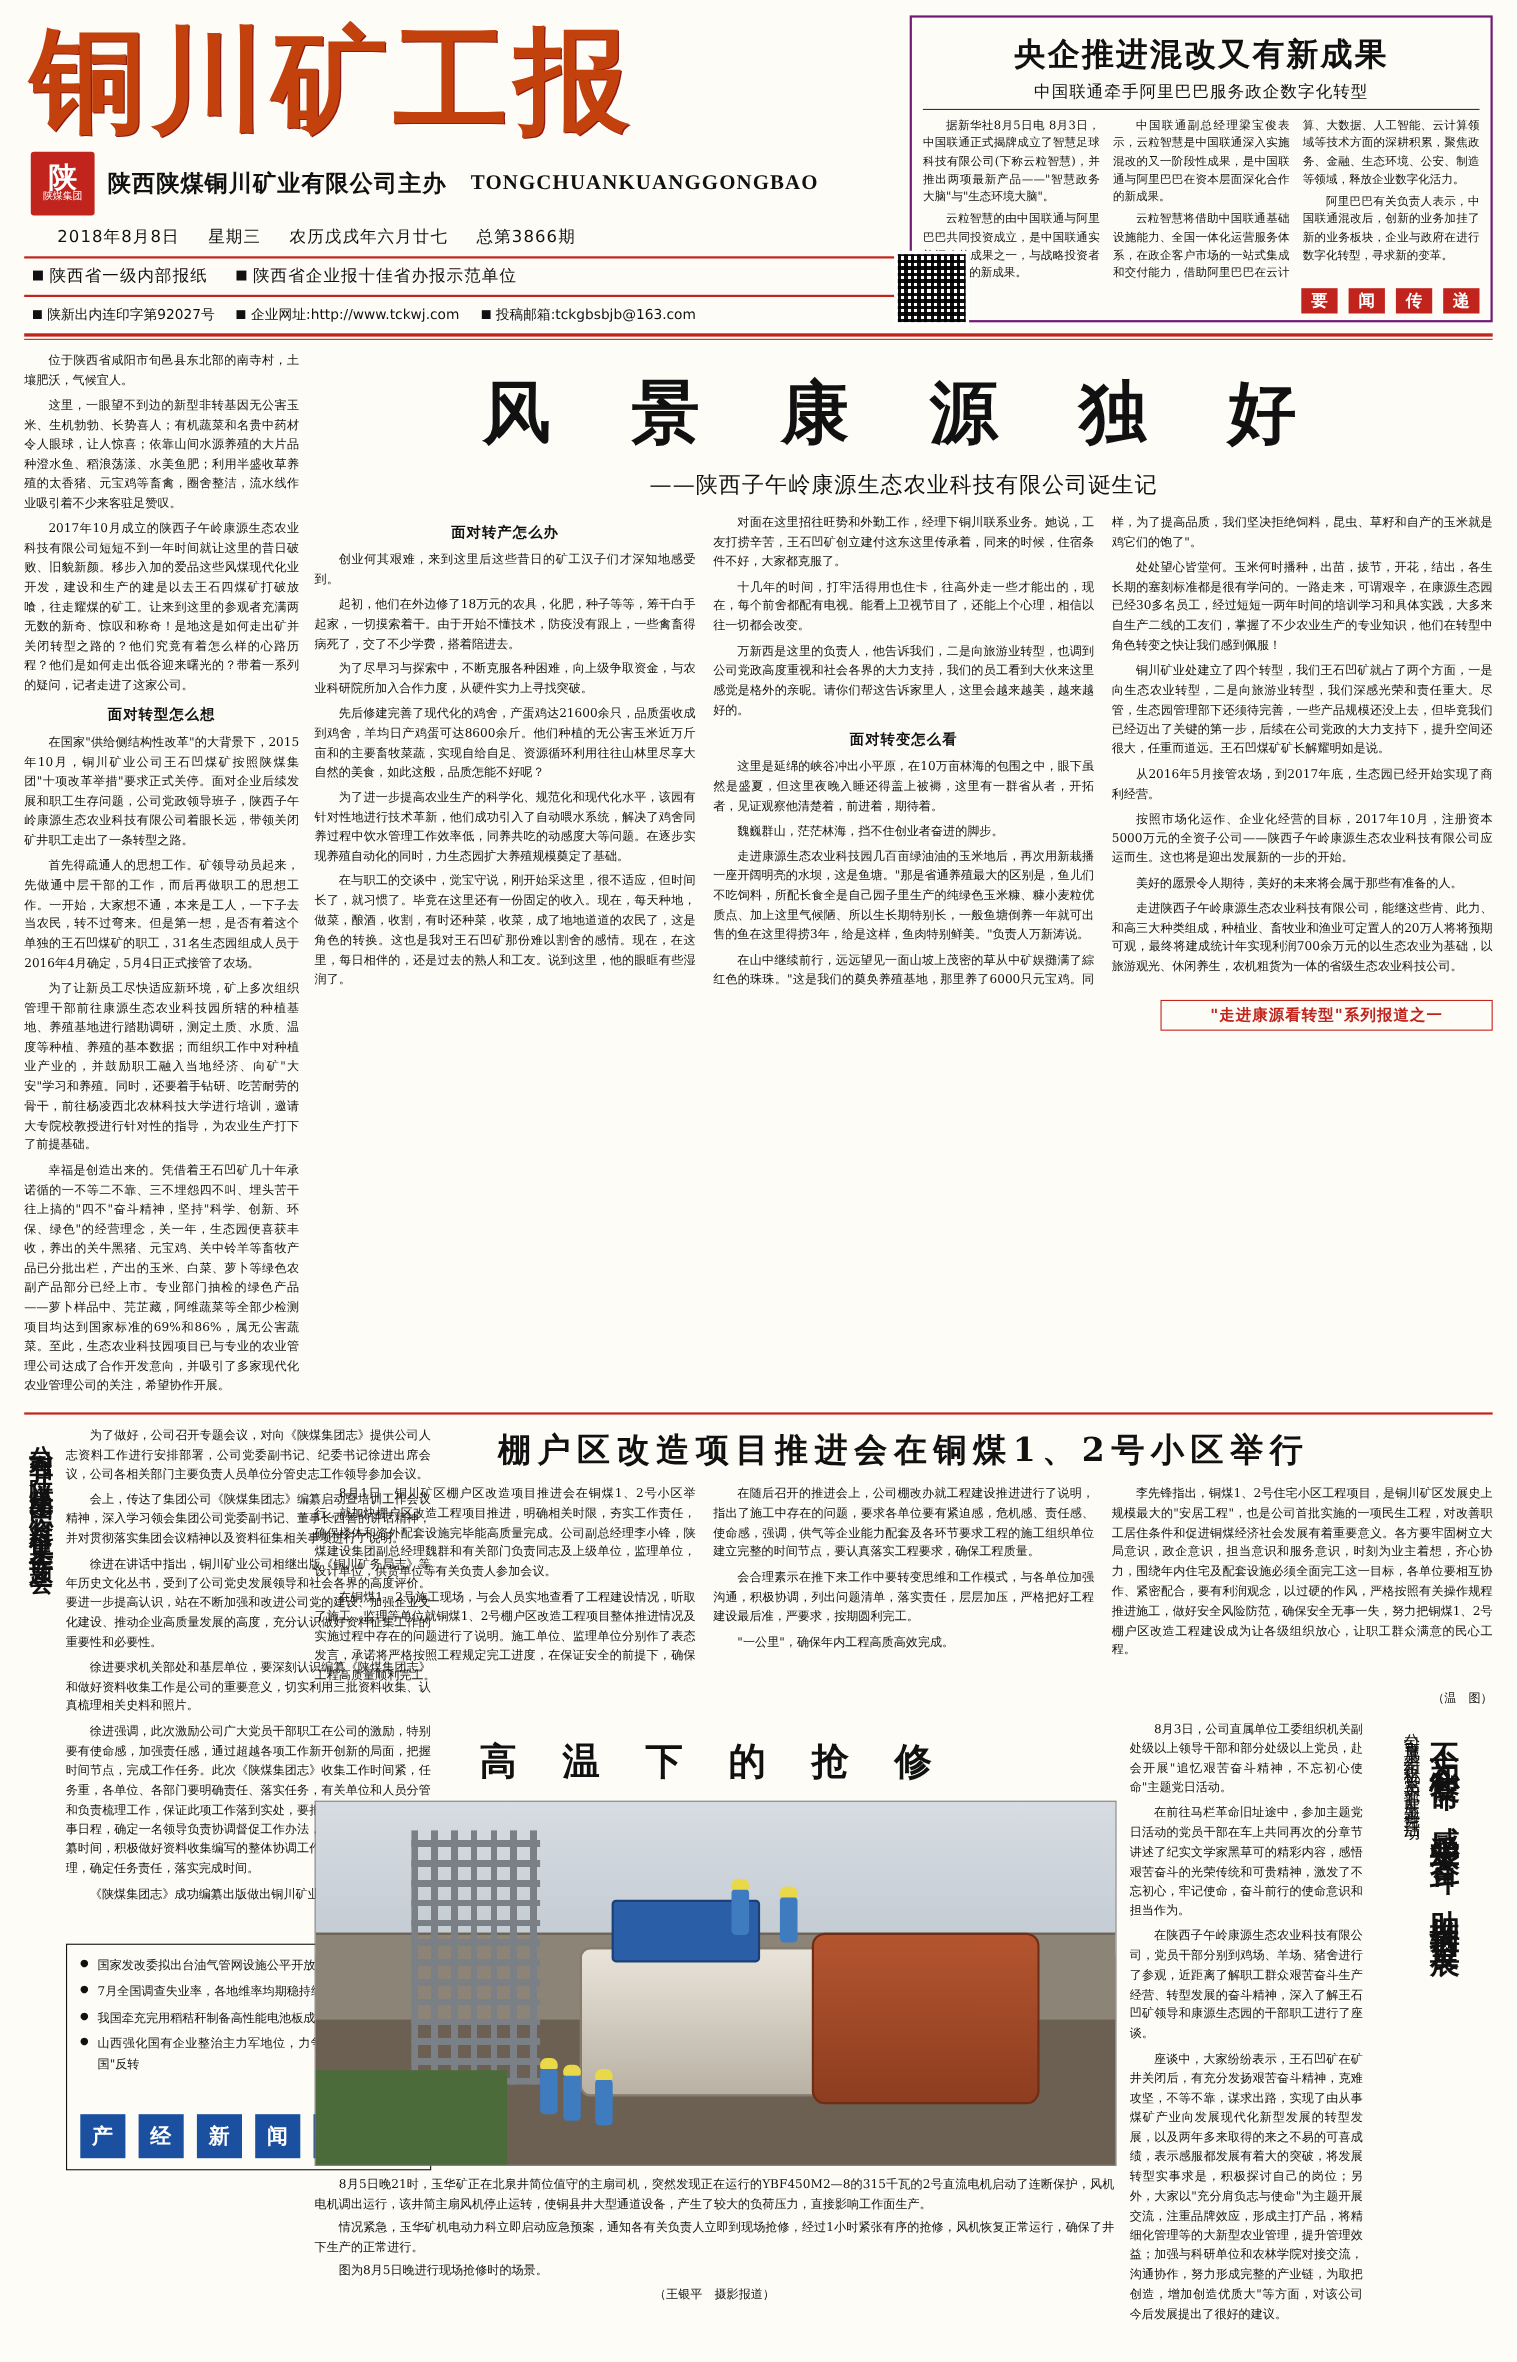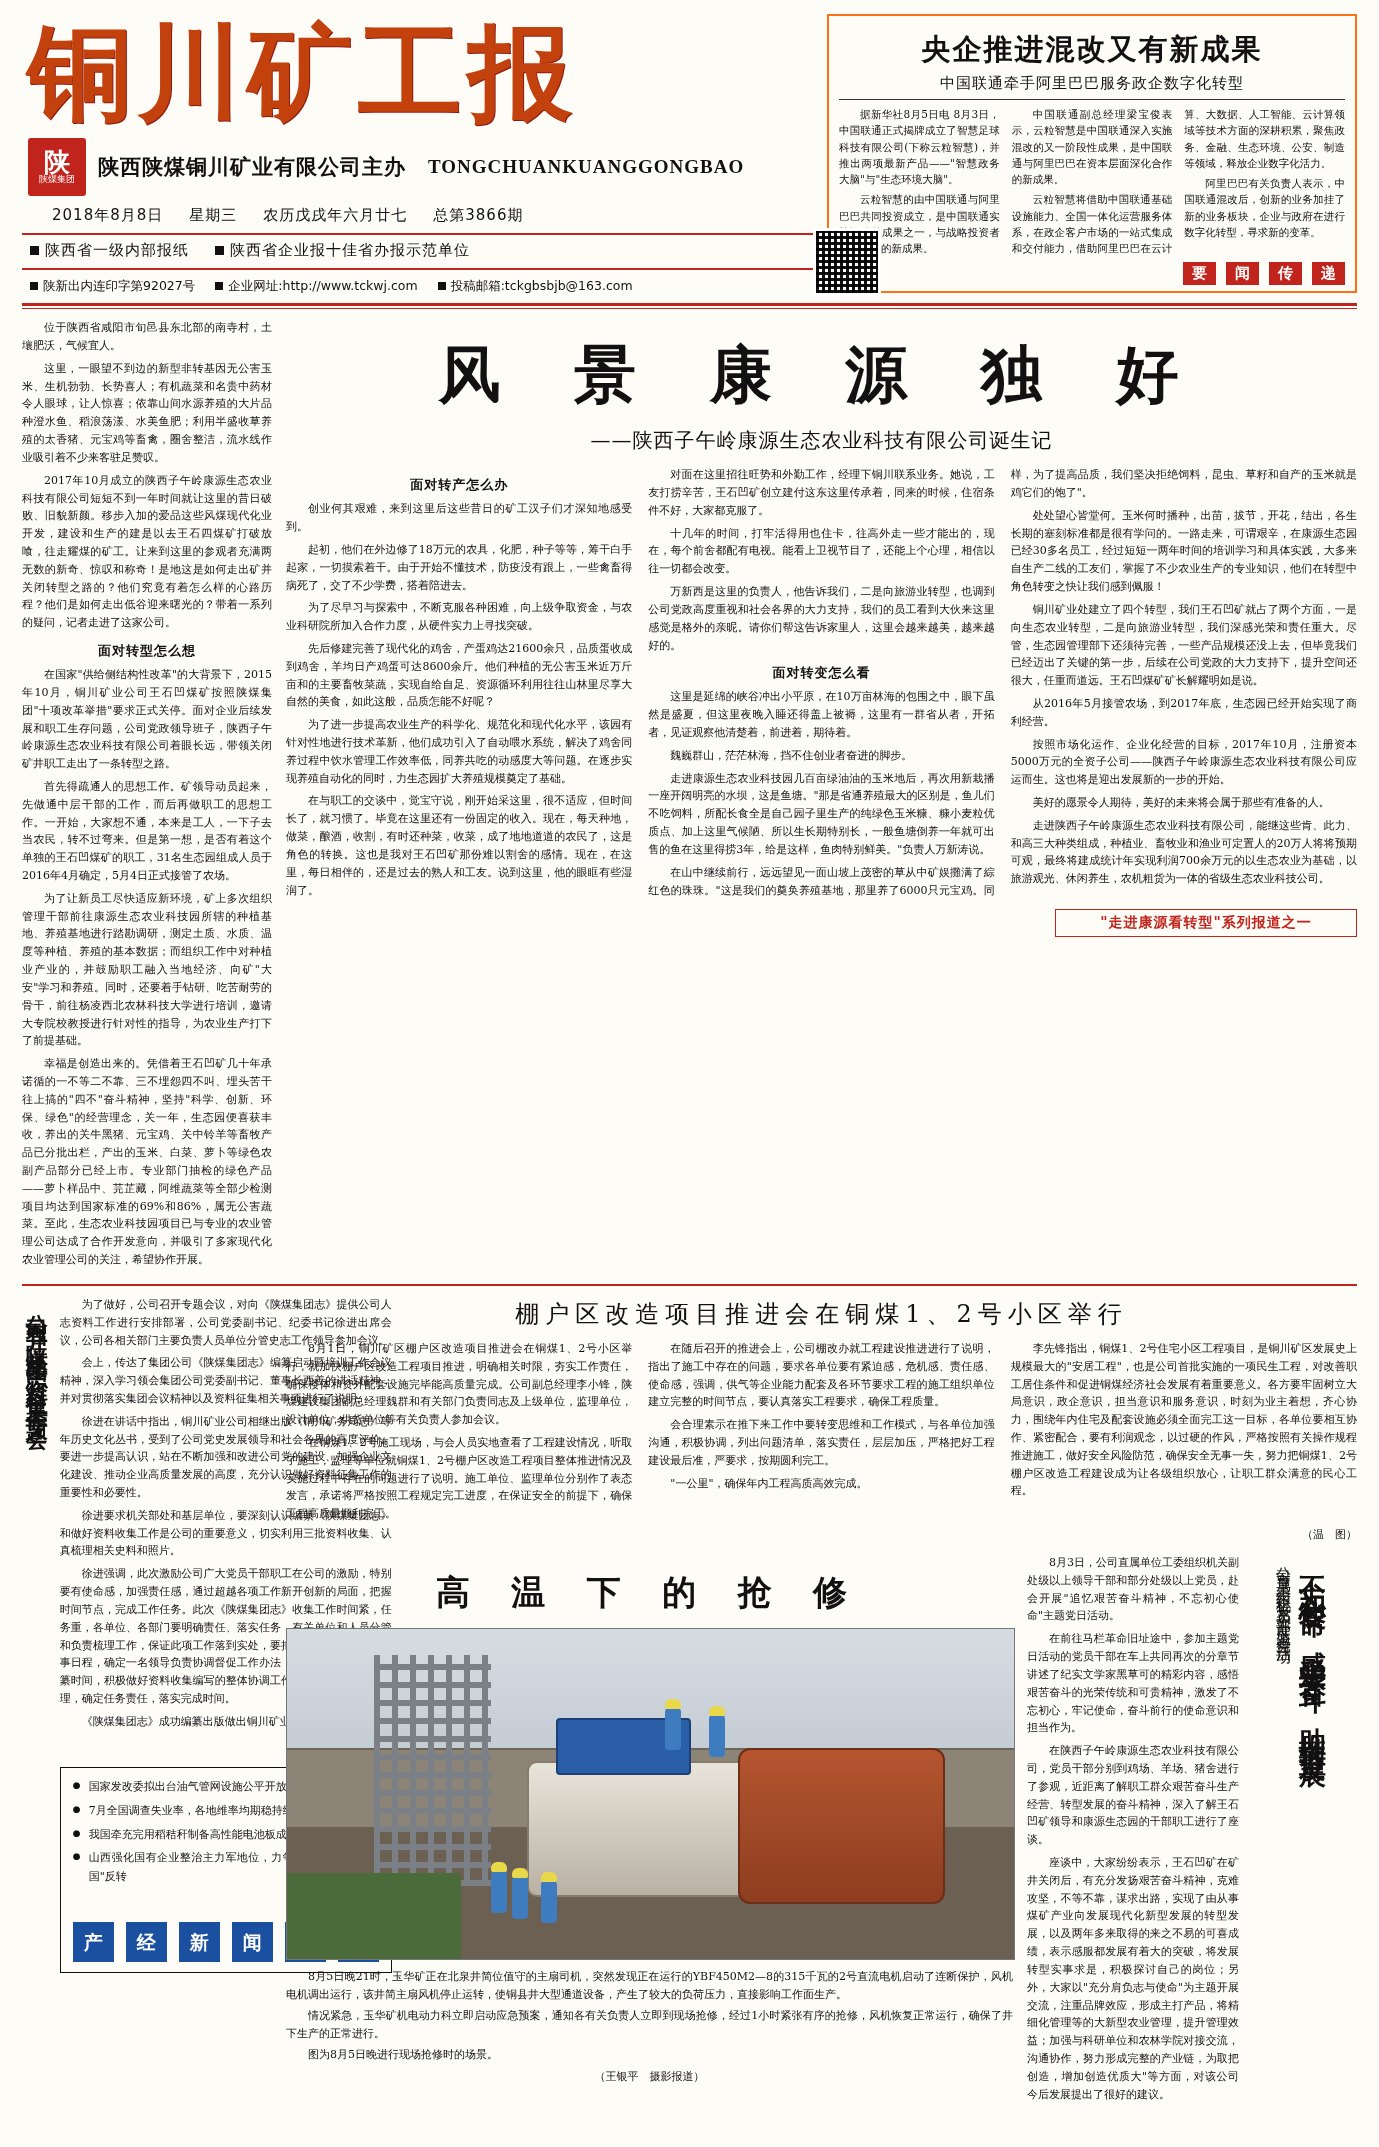--- a/index.html
+++ b/index.html
@@ -7,21 +7,21 @@
     width:1379px;min-height:2147px;background:#fdfcf7;
     font-family:"DejaVu Sans","Liberation Sans",sans-serif;
     color:#111;
   }
   .page{width:1379px;min-height:2147px;position:relative;padding:0;box-sizing:border-box;}
   .inner{padding:14px 22px 10px 22px;}
 
   
   .masthead{display:flex;gap:14px;align-items:flex-start;}
   .mast-left{width:calc(100% - 500px);}
-  .mast-right{width:558px;border:2px solid #f97316;box-sizing:border-box;padding:8px 10px 6px 10px;}
+  .mast-right{width:558px;border:2px solid #701a75;box-sizing:border-box;padding:8px 10px 6px 10px;}
   .paper-title{
     font-family:"DejaVu Serif","Liberation Serif",serif;
     font-weight:bold;color:#c2410c;font-size:104px;line-height:1.06;
     letter-spacing:6px;margin:4px 0 0 6px;white-space:nowrap;
     text-shadow:1px 1px 0 #8d1a14;
   }
   .mast-sub{display:flex;align-items:center;gap:12px;margin:10px 0 0 6px;}
   .logo-badge{width:58px;height:58px;background:#c0241d;color:#fff;display:flex;flex-direction:column;
     align-items:center;justify-content:center;font-size:9px;line-height:1.1;border-radius:3px;}
   .logo-badge .mark{font-size:26px;font-weight:bold;line-height:1;}
@@ -70,21 +70,21 @@
 
   
   .band{display:flex;gap:14px;margin-top:10px;border-top:2px solid #c0241d;padding-top:10px;}
   .vert-title{
     writing-mode:vertical-rl;text-orientation:upright;
     font-family:"DejaVu Serif","Liberation Serif",serif;font-weight:bold;
     font-size:22px;letter-spacing:6px;line-height:1.35;margin:0 auto;height:330px;
   }
   .band-left{width:250px;display:flex;gap:8px;}
   .band-mid{flex:1;}
-  .band-head{font-family:"DejaVu Serif","Liberation Serif",serif;font-weight:normal;font-size:24px;
+  .band-head{font-family:"DejaVu Serif","Liberation Serif",serif;font-weight:bold;font-size:30px;
     letter-spacing:6px;text-align:center;margin:2px 0 10px;}
   .notice{border:1px solid #111;padding:10px 12px;margin-top:14px;font-family:"DejaVu Serif","Liberation Serif",serif;
           font-size:11px;line-height:1.7;}
   .notice li{margin-bottom:5px;list-style:none;position:relative;padding-left:16px;text-align:justify;}
   .notice li:before{content:"●";position:absolute;left:0;top:0;font-size:9px;}
   .notice .src{text-align:right;font-size:10.5px;margin-top:4px;}
   .chips{display:flex;gap:12px;justify-content:center;margin-top:12px;}
   .chips span{background:#1b4fa0;color:#fff;font-family:"DejaVu Serif","Liberation Serif",serif;font-weight:bold;
      font-size:19px;padding:4px 11px;}
 

